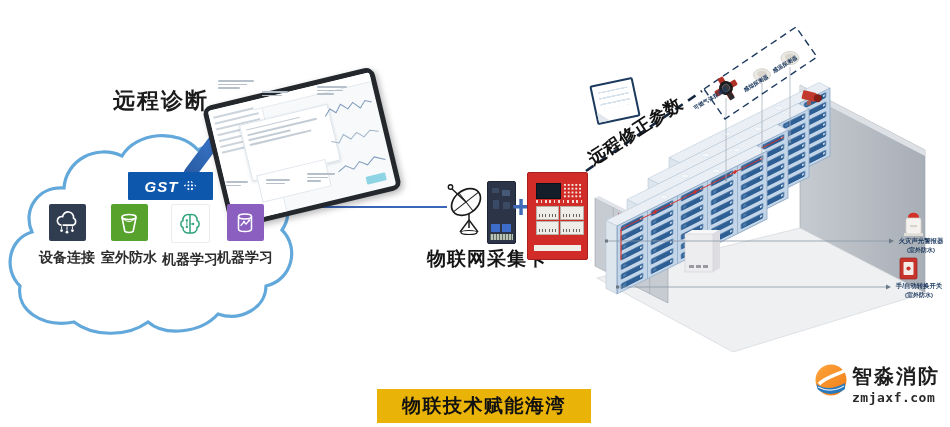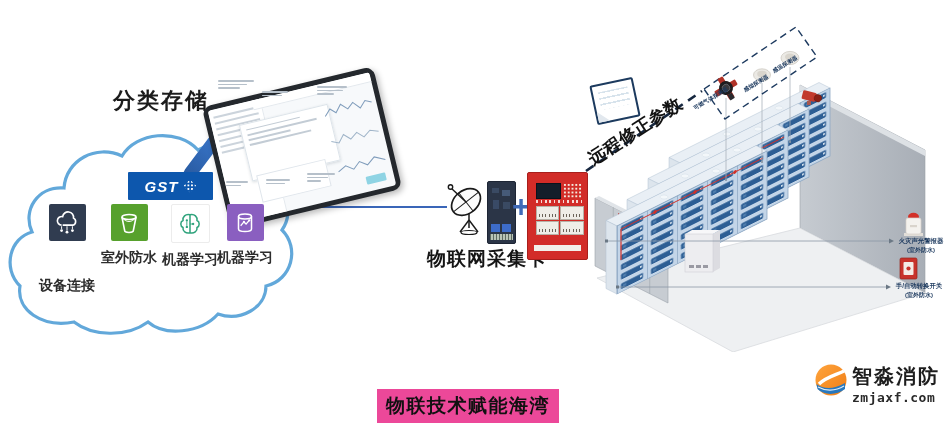--- a/index.html
+++ b/index.html
@@ -64,21 +64,21 @@
         background:repeating-linear-gradient(180deg,#d7e3ec 0 1.6px,rgba(0,0,0,0) 1.6px 6px);}
   .doc .fold{position:absolute;left:0;bottom:0;width:0;height:0;border-bottom:11px solid #e2e8ee;border-right:11px solid rgba(0,0,0,0);}
   
   .room{position:absolute;left:583px;top:22px;width:367px;height:330px;z-index:2;}
   .det-label{font-weight:700;font-size:5.4px;fill:#1d3a5f;letter-spacing:.2px;
         font-family:"Liberation Sans","DejaVu Sans",sans-serif;}
   .dev-label{position:absolute;text-align:center;color:#1d3a5f;font-weight:700;z-index:3;line-height:1.35;}
   .dev-label .l1{display:block;font-size:6.4px;}
   .dev-label .l2{display:block;font-size:6px;}
   
-  .slogan{position:absolute;left:377px;top:389px;background:#ec4899;padding:4px 9px;font-size:19px;
+  .slogan{position:absolute;left:377px;top:389px;background:#eab308;padding:4px 25px;font-size:19px;
         font-weight:600;letter-spacing:1.5px;color:#111;text-align:center;}
   .brand{position:absolute;left:814px;top:363px;display:flex;align-items:flex-start;gap:4px;}
   .brand .txt{display:flex;flex-direction:column;}
   .brand-name{font-size:20px;font-weight:700;letter-spacing:2px;color:#1d1d1d;}
   .brand-site{font-family:"DejaVu Sans Mono",monospace;font-size:13px;font-weight:700;color:#2a2a2a;letter-spacing:.5px;}
 </style>
 </head>
 <body>
 
 <div class="stage">
@@ -88,21 +88,21 @@
     <line x1="586" y1="171" x2="702" y2="91" stroke="#16273f" stroke-width="2.6" stroke-dasharray="9 6.5"></line>
   </svg>
 
   <svg class="cloud-svg" viewBox="0 0 292 212">
     <path d="M 66 196 C 34 202 8 184 12 160 C -6 142 2 112 24 106 C 14 84 30 60 56 62
              C 58 34 88 18 114 30 C 128 6 170 2 190 24 C 216 10 248 24 250 52
              C 276 56 288 84 274 104 C 292 122 284 154 258 160 C 258 182 232 196 210 188
              C 192 208 156 210 140 196 C 118 212 84 210 66 196 Z" fill="#ffffff" stroke="#62a8da" stroke-width="3.2"></path>
   </svg>
 
-  <div class="title">分类存储</div>
+  <div class="title">远程诊断</div>
 
   <div class="swoosh"></div>
 
   <div class="tablet">
     <div class="screen">
       <div class="side">
           <i></i>
           <i></i>
           <i></i>
           <i></i>
@@ -159,21 +159,21 @@
       <i></i>
       <i style="width:75%"></i>
       <i style="width:50%"></i>
     </div>
 
   <div class="gst">
     <b>GST</b>
     <span class="dots"></span>
   </div>
 
-  <div class="svc" style="left:36px;gap:28px;">
+  <div class="svc" style="left:36px;">
     <div class="tile" style="background:#303c50;">
       <svg width="26" height="26" viewBox="0 0 24 24">
           <path d="M7 14 a4 4 0 1 1 1-7.9 A5 5 0 0 1 18 7.5 a3.5 3.5 0 0 1-.5 6.5 H8" fill="none" stroke="#fff" stroke-width="1.5"></path>
           <circle cx="7" cy="19" r="1.3" fill="#fff"></circle>
           <circle cx="12" cy="20.5" r="1.3" fill="#fff"></circle>
           <circle cx="17" cy="19" r="1.3" fill="#fff"></circle>
           <path d="M7 17.5 V15 M12 19 V15 M17 17.5 V15" stroke="#fff" stroke-width="0.9"></path>
         </svg>
     </div>
     <div class="lbl">设备连接</div>

